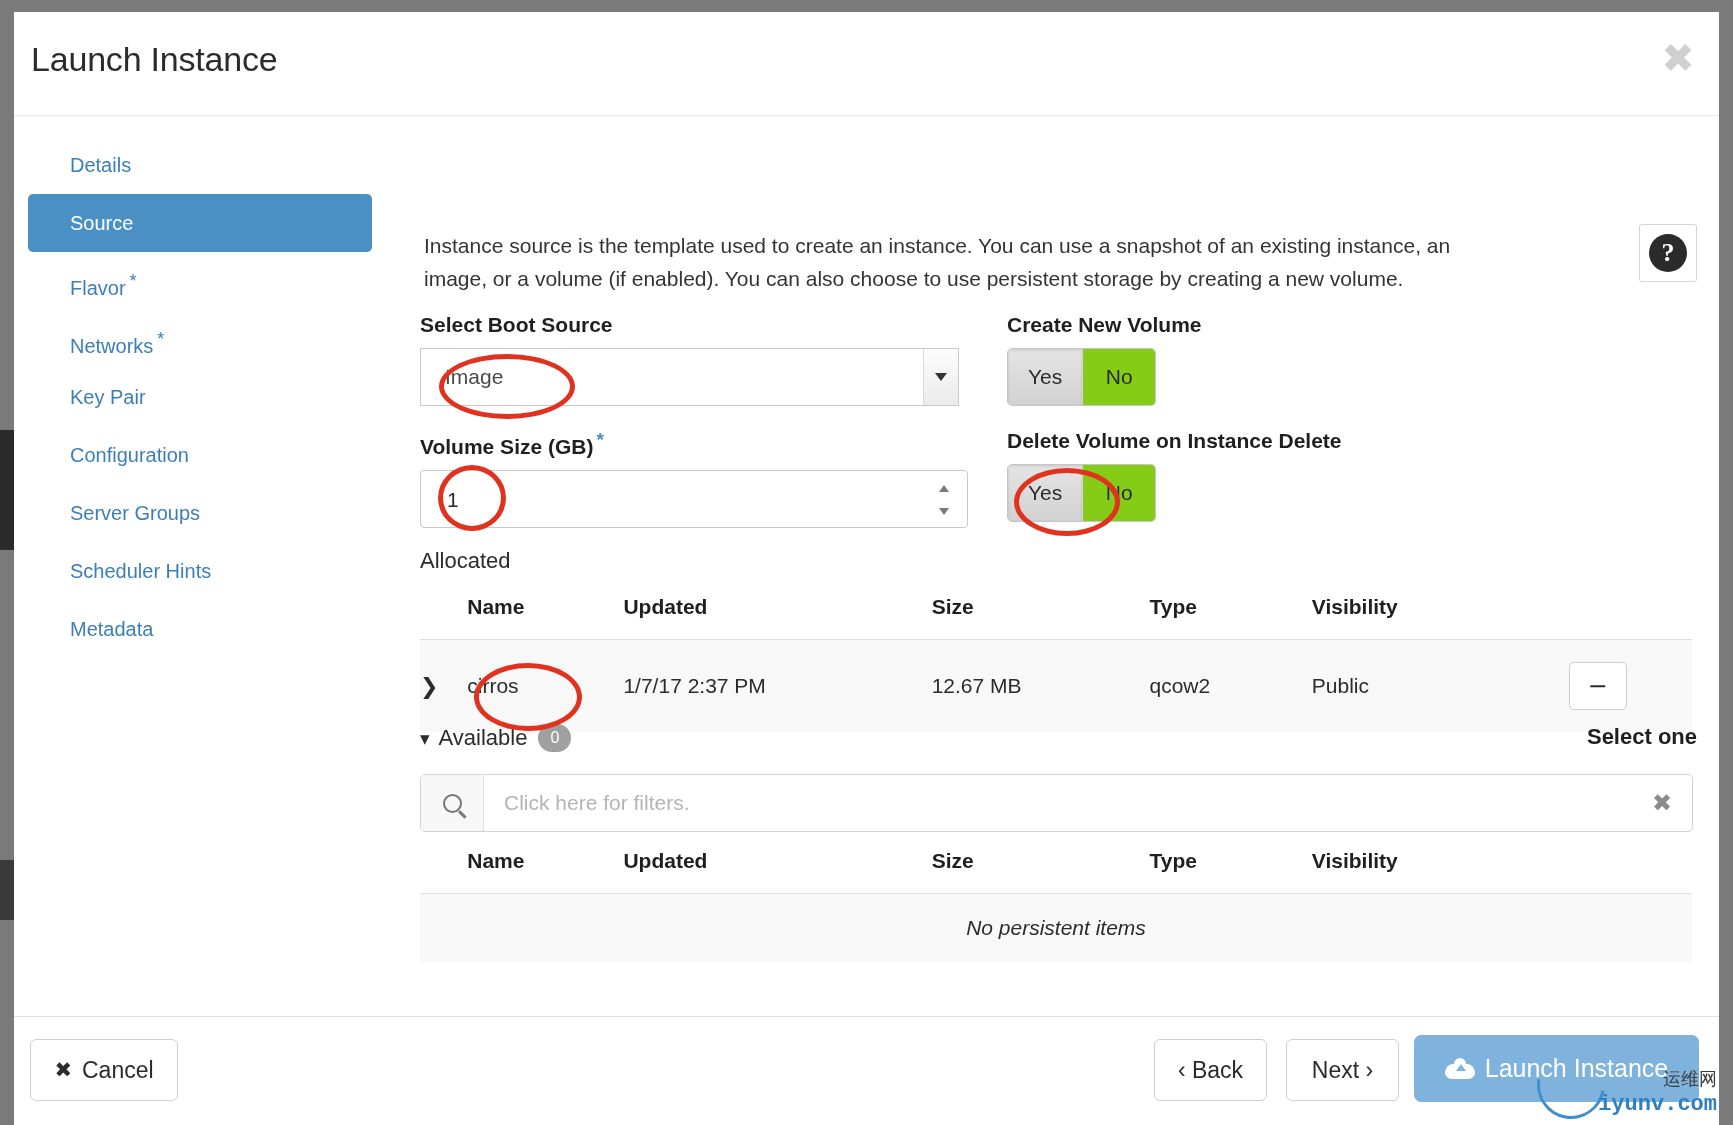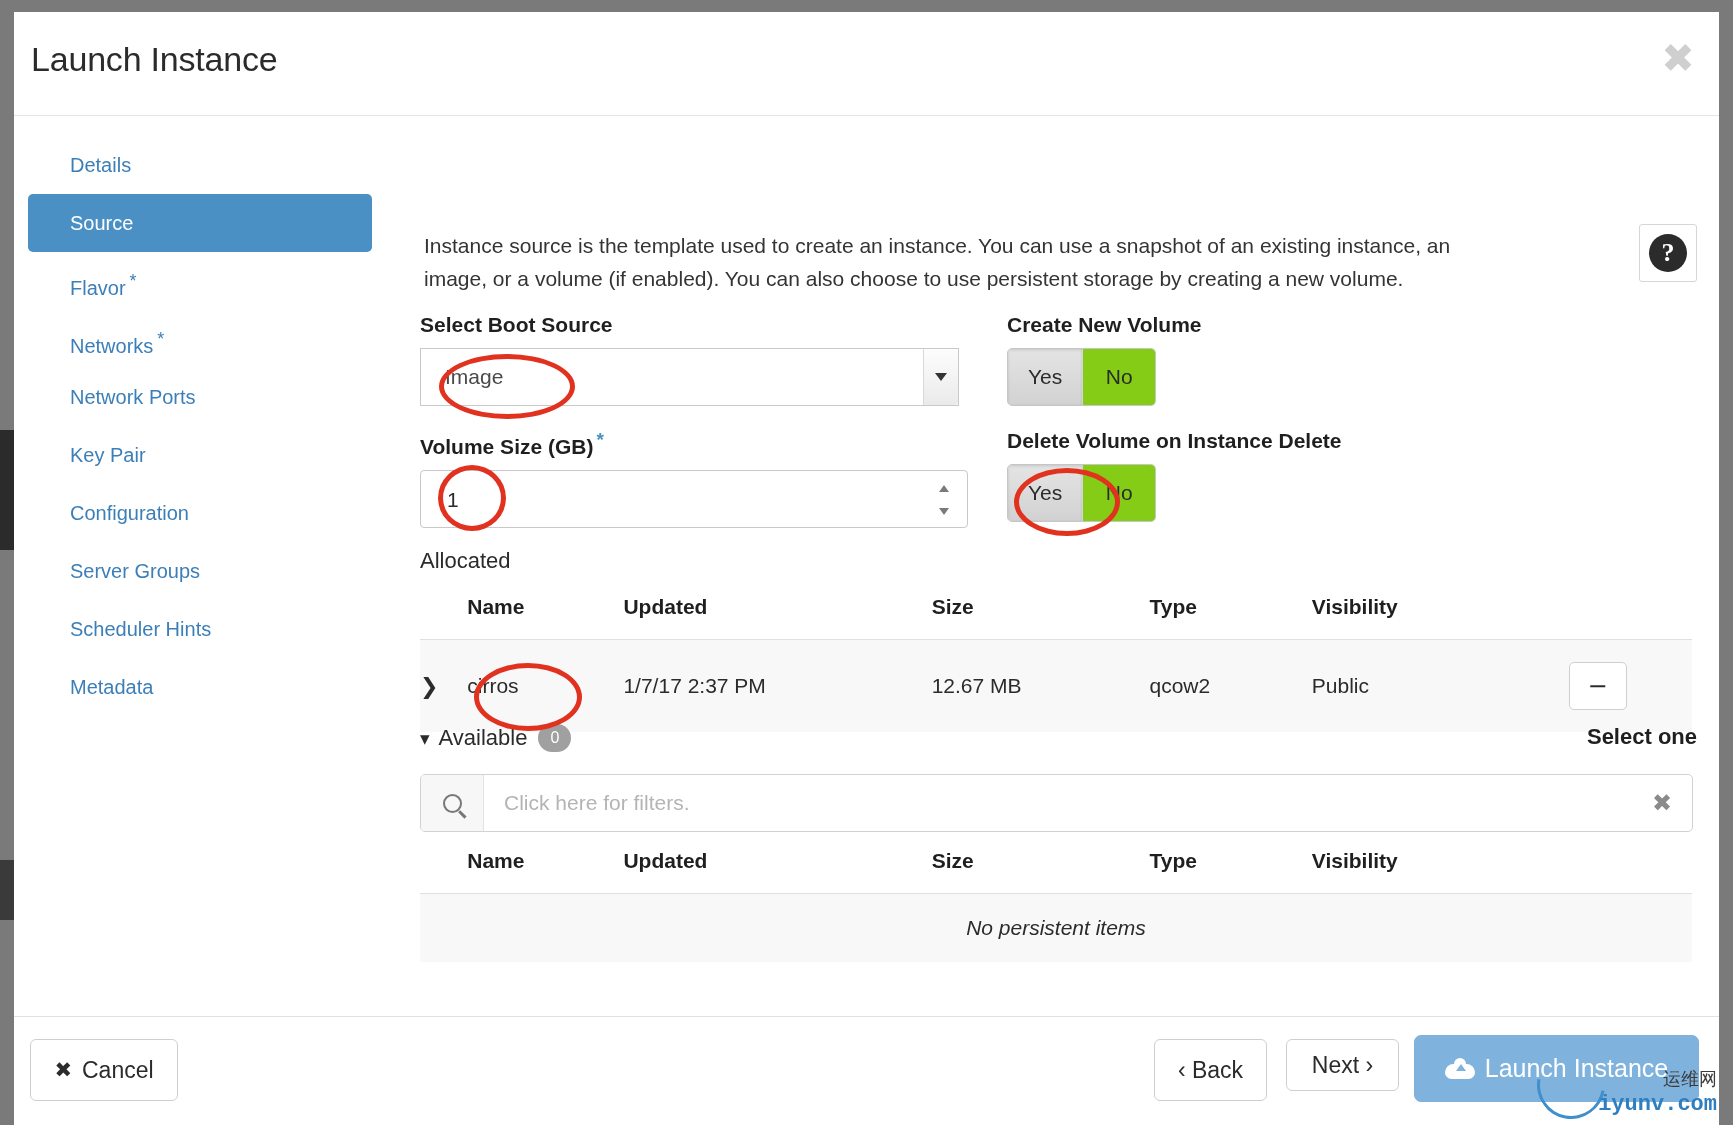--- a/index.html
+++ b/index.html
@@ -488,21 +488,21 @@
     color: #2b2b2b;
     cursor: pointer;
     font-family: "Liberation Sans", sans-serif;
     display: flex;
     align-items: center;
     justify-content: center;
     gap: 10px;
   }
   .btn-cancel { left: 16px;  top: 22px; width: 148px; height: 62px; }
   .btn-back   { right: 452px; top: 22px; width: 113px; height: 62px; }
-  .btn-next   { right: 320px; top: 22px; width: 113px; height: 52px; }
+  .btn-next   { right: 320px; top: 22px; width: 113px; height: 62px; }
   .btn-launch {
     right: 20px; top: 18px; width: 285px; height: 67px;
     background: #7fb2dc;
     border-color: #7fb2dc;
     color: #ffffff;
     font-size: 25px;
     border-radius: 7px;
   }
   .x-glyph { font-size: 21px; font-weight: bold; font-family: "DejaVu Sans", sans-serif; }
   .cloud-up {
@@ -602,21 +602,20 @@
     <div class="close-icon">✖</div>
   </div>
 
   <div class="modal-body">
 
     <div class="sidebar">
       <div class="nav-item"><span>Details</span></div>
       <div class="nav-item active"><span>Source</span></div>
       <div class="nav-item"><span>Flavor</span><span class="req">*</span></div>
       <div class="nav-item"><span>Networks</span><span class="req">*</span></div>
-      <div class="nav-item"><span>Network Ports</span></div>
       <div class="nav-item"><span>Key Pair</span></div>
       <div class="nav-item"><span>Configuration</span></div>
       <div class="nav-item"><span>Server Groups</span></div>
       <div class="nav-item"><span>Scheduler Hints</span></div>
       <div class="nav-item"><span>Metadata</span></div>
     </div>
 
     <div class="main">
 
       <div class="intro">Instance source is the template used to create an instance. You can use a snapshot of an existing instance, an image, or a volume (if enabled). You can also choose to use persistent storage by creating a new volume.</div>

